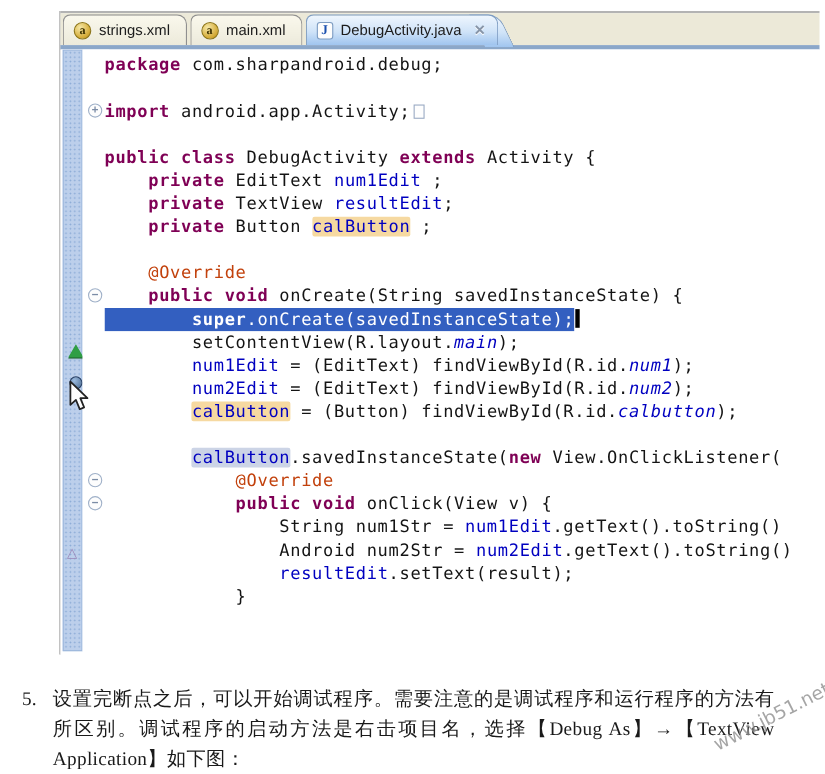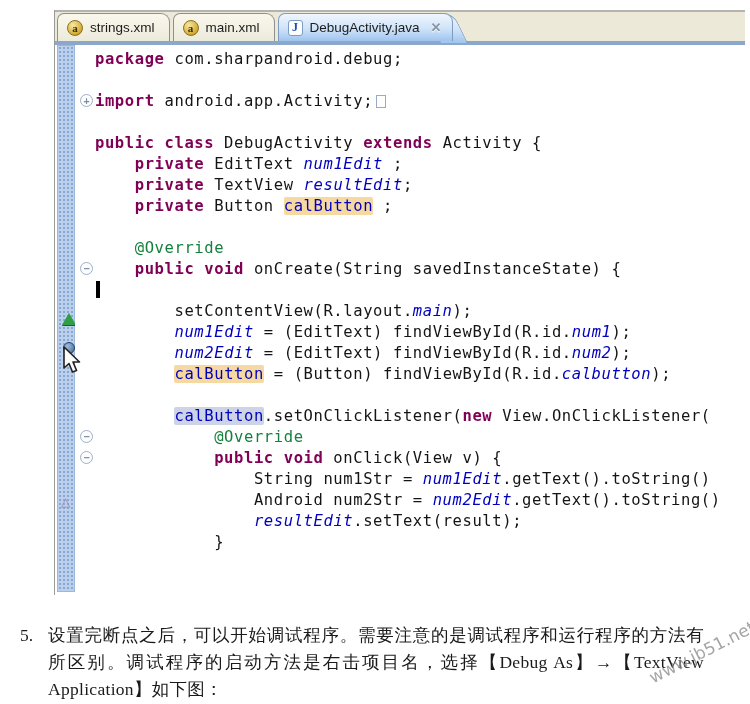--- a/index.html
+++ b/index.html
@@ -58,23 +58,23 @@
     font:bold 10px/11px "DejaVu Sans Mono", monospace; text-align:center; cursor:pointer;
   }
   #codearea {
     position:absolute; left:40px; top:0; right:0; height:550px; padding-top:4px;
     font-family:"DejaVu Sans Mono","Liberation Mono",monospace;
     font-size:15.5px; letter-spacing:0.6px; color:#141414; overflow:hidden;
   }
   .cline { height:21px; line-height:21px; white-space:pre; }
   .s-kw  { color:#7F0055; font-weight:bold; }
   .s-pl  { color:#141414; }
-  .s-fld { color:#0000C0;font-style:italic; }
+  .s-fld { color:#0000C0; }
   .s-sf  { color:#0000C0; font-style:italic;text-align:right; }
-  .s-ann { color:#15803d; }
+  .s-ann { color:#c2410c; }
   .s-occ  { color:#0000C0; background:#f6d9a1; border-radius:2px; }
   .s-occg { color:#0000C0; background:#ccd4e6; border-radius:2px; }
   .linesel { background:#335fc0; display:inline-block; height:21px; }
   .linesel span { color:#fff !important; background:none !important; }
   .caret { display:inline-block; width:4px; height:17px; background:#000; vertical-align:-3px; margin-left:1px; }
   .foldbox { display:inline-block; width:10px; height:13px; border:1px solid #9aaac4; background:#fefefe; vertical-align:-2px; margin-left:3px; }
   
   .green-arrow {
     position:absolute; left:4px; top:267px; width:0; height:0;
     border-left:7px solid transparent; border-right:7px solid transparent;
@@ -142,27 +142,27 @@
           <div class="cline"></div>
           <div class="cline"><span class="s-kw">import</span><span class="s-pl"> android.app.Activity;</span><span class="foldbox"></span></div>
           <div class="cline"></div>
           <div class="cline"><span class="s-kw">public class</span><span class="s-pl"> DebugActivity </span><span class="s-kw">extends</span><span class="s-pl"> Activity {</span></div>
           <div class="cline"><span class="s-pl">    </span><span class="s-kw">private</span><span class="s-pl"> EditText </span><span class="s-fld">num1Edit</span><span class="s-pl"> ;</span></div>
           <div class="cline"><span class="s-pl">    </span><span class="s-kw">private</span><span class="s-pl"> TextView </span><span class="s-fld">resultEdit</span><span class="s-pl">;</span></div>
           <div class="cline"><span class="s-pl">    </span><span class="s-kw">private</span><span class="s-pl"> Button </span><span class="s-occ">calButton</span><span class="s-pl"> ;</span></div>
           <div class="cline"></div>
           <div class="cline"><span class="s-pl">    </span><span class="s-ann">@Override</span></div>
           <div class="cline"><span class="s-pl">    </span><span class="s-kw">public void</span><span class="s-pl"> onCreate(String savedInstanceState) {</span></div>
-          <div class="cline"><span class="caret"></span></div>
+          <div class="cline"><span class="linesel"><span class="s-pl">        </span><span class="s-kw">super</span><span class="s-pl">.onCreate(savedInstanceState);</span></span><span class="caret"></span></div>
           <div class="cline"><span class="s-pl">        setContentView(R.layout.</span><span class="s-sf">main</span><span class="s-pl">);</span></div>
           <div class="cline"><span class="s-pl">        </span><span class="s-fld">num1Edit</span><span class="s-pl"> = (EditText) findViewById(R.id.</span><span class="s-sf">num1</span><span class="s-pl">);</span></div>
           <div class="cline"><span class="s-pl">        </span><span class="s-fld">num2Edit</span><span class="s-pl"> = (EditText) findViewById(R.id.</span><span class="s-sf">num2</span><span class="s-pl">);</span></div>
           <div class="cline"><span class="s-pl">        </span><span class="s-occ">calButton</span><span class="s-pl"> = (Button) findViewById(R.id.</span><span class="s-sf">calbutton</span><span class="s-pl">);</span></div>
           <div class="cline"></div>
-          <div class="cline"><span class="s-pl">        </span><span class="s-occg">calButton</span><span class="s-pl">.setOnClickListener(</span><span class="s-kw">new</span><span class="s-pl"> View.OnClickListener(</span></div>
+          <div class="cline"><span class="s-pl">        </span><span class="s-occg">calButton</span><span class="s-pl">.savedInstanceState(</span><span class="s-kw">new</span><span class="s-pl"> View.OnClickListener(</span></div>
           <div class="cline"><span class="s-pl">            </span><span class="s-ann">@Override</span></div>
           <div class="cline"><span class="s-pl">            </span><span class="s-kw">public void</span><span class="s-pl"> onClick(View v) {</span></div>
           <div class="cline"><span class="s-pl">                String num1Str = </span><span class="s-fld">num1Edit</span><span class="s-pl">.getText().toString()</span></div>
           <div class="cline"><span class="s-pl">                Android num2Str = </span><span class="s-fld">num2Edit</span><span class="s-pl">.getText().toString()</span></div>
           <div class="cline"><span class="s-pl">                </span><span class="s-fld">resultEdit</span><span class="s-pl">.setText(result);</span></div>
           <div class="cline"><span class="s-pl">            }</span></div>
         </div>
       <svg id="cursor" width="22" height="30" viewBox="0 0 22 30">
         <path d="M2,1 L2,22 L7,17.5 L10.5,26 L14.5,24.4 L11,16 L17.5,16 Z" fill="#fdfdfd" stroke="#222" stroke-width="1.6" stroke-linejoin="round"></path>
       </svg>

